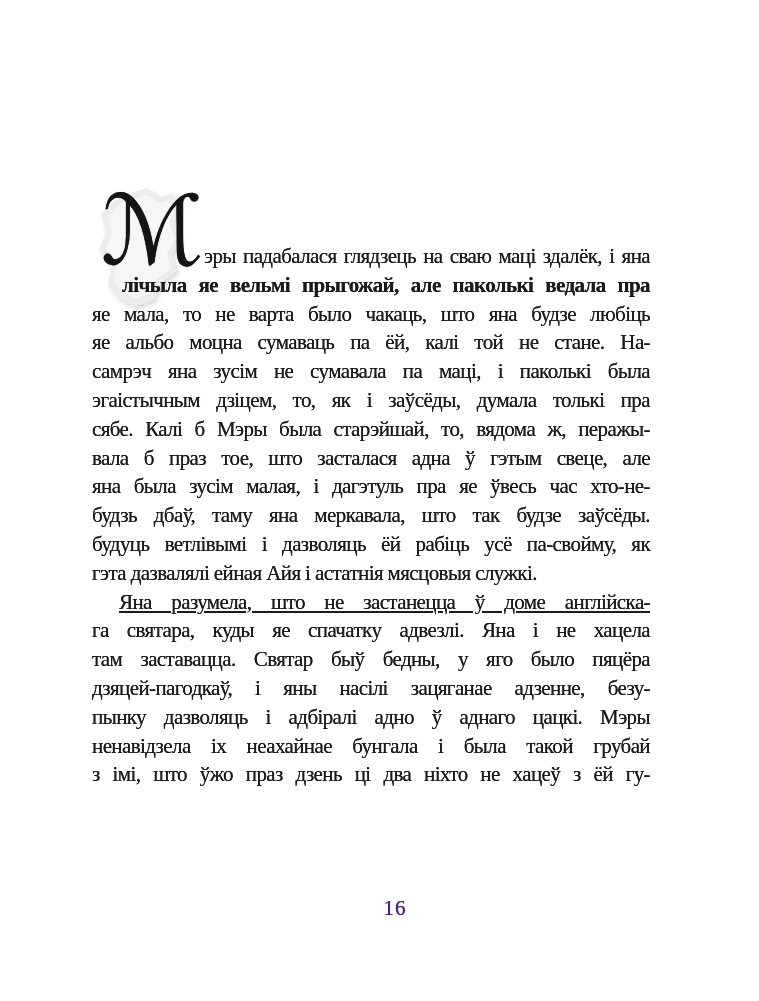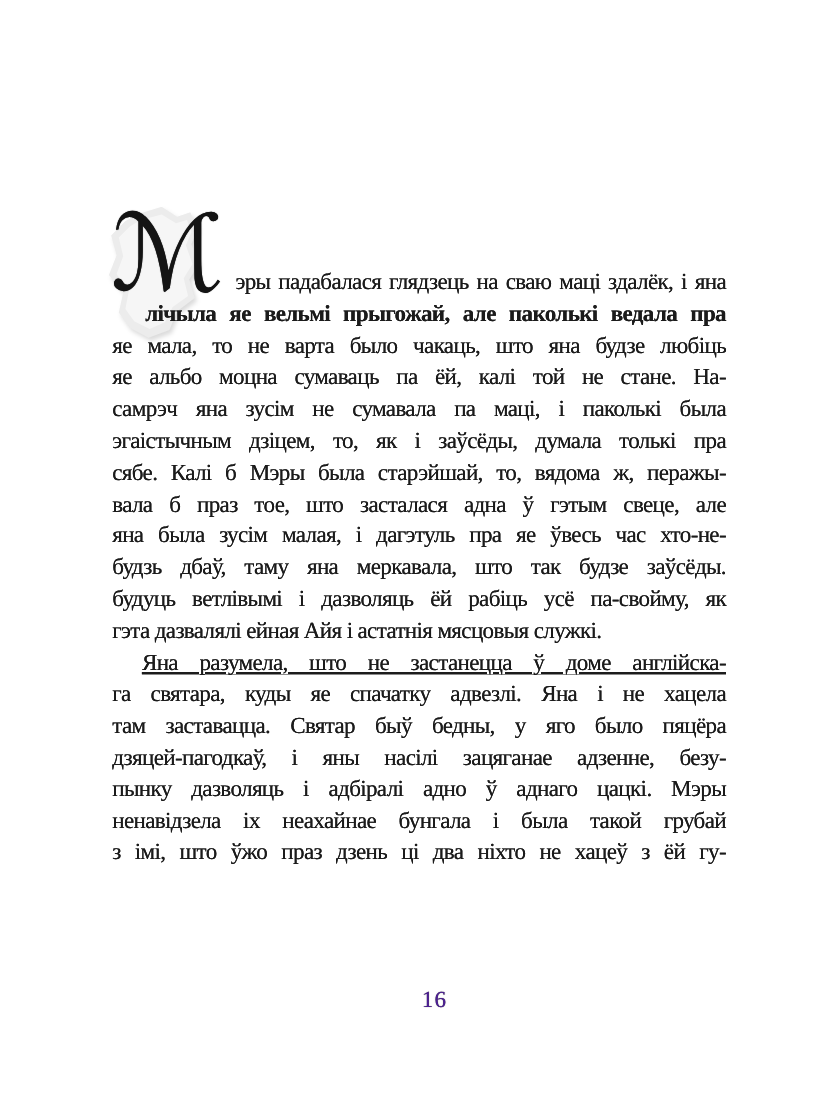--- a/index.html
+++ b/index.html
@@ -22,21 +22,21 @@
   }
   
   .dropcap-glyph {
     position: absolute; left: 101px; top: 183px;
     font: normal 96px/1 "DejaVu Sans", "DejaVu Serif", serif;
     color: #141414;
     text-shadow: 0 0 0.7px #141414;
   }
   
   .textblock {
-    position: absolute; left: 102px; top: 242px;
+    position: absolute; left: 92px; top: 242px;
     width: 558px;
     font-size: 21px;
     line-height: 28.8px;
     letter-spacing: -0.6px;
     color: #1b1b1b;
     text-shadow: 0 0 0.6px #222;
   }
   .textline {
     text-align: justify;
     text-align-last: justify;

